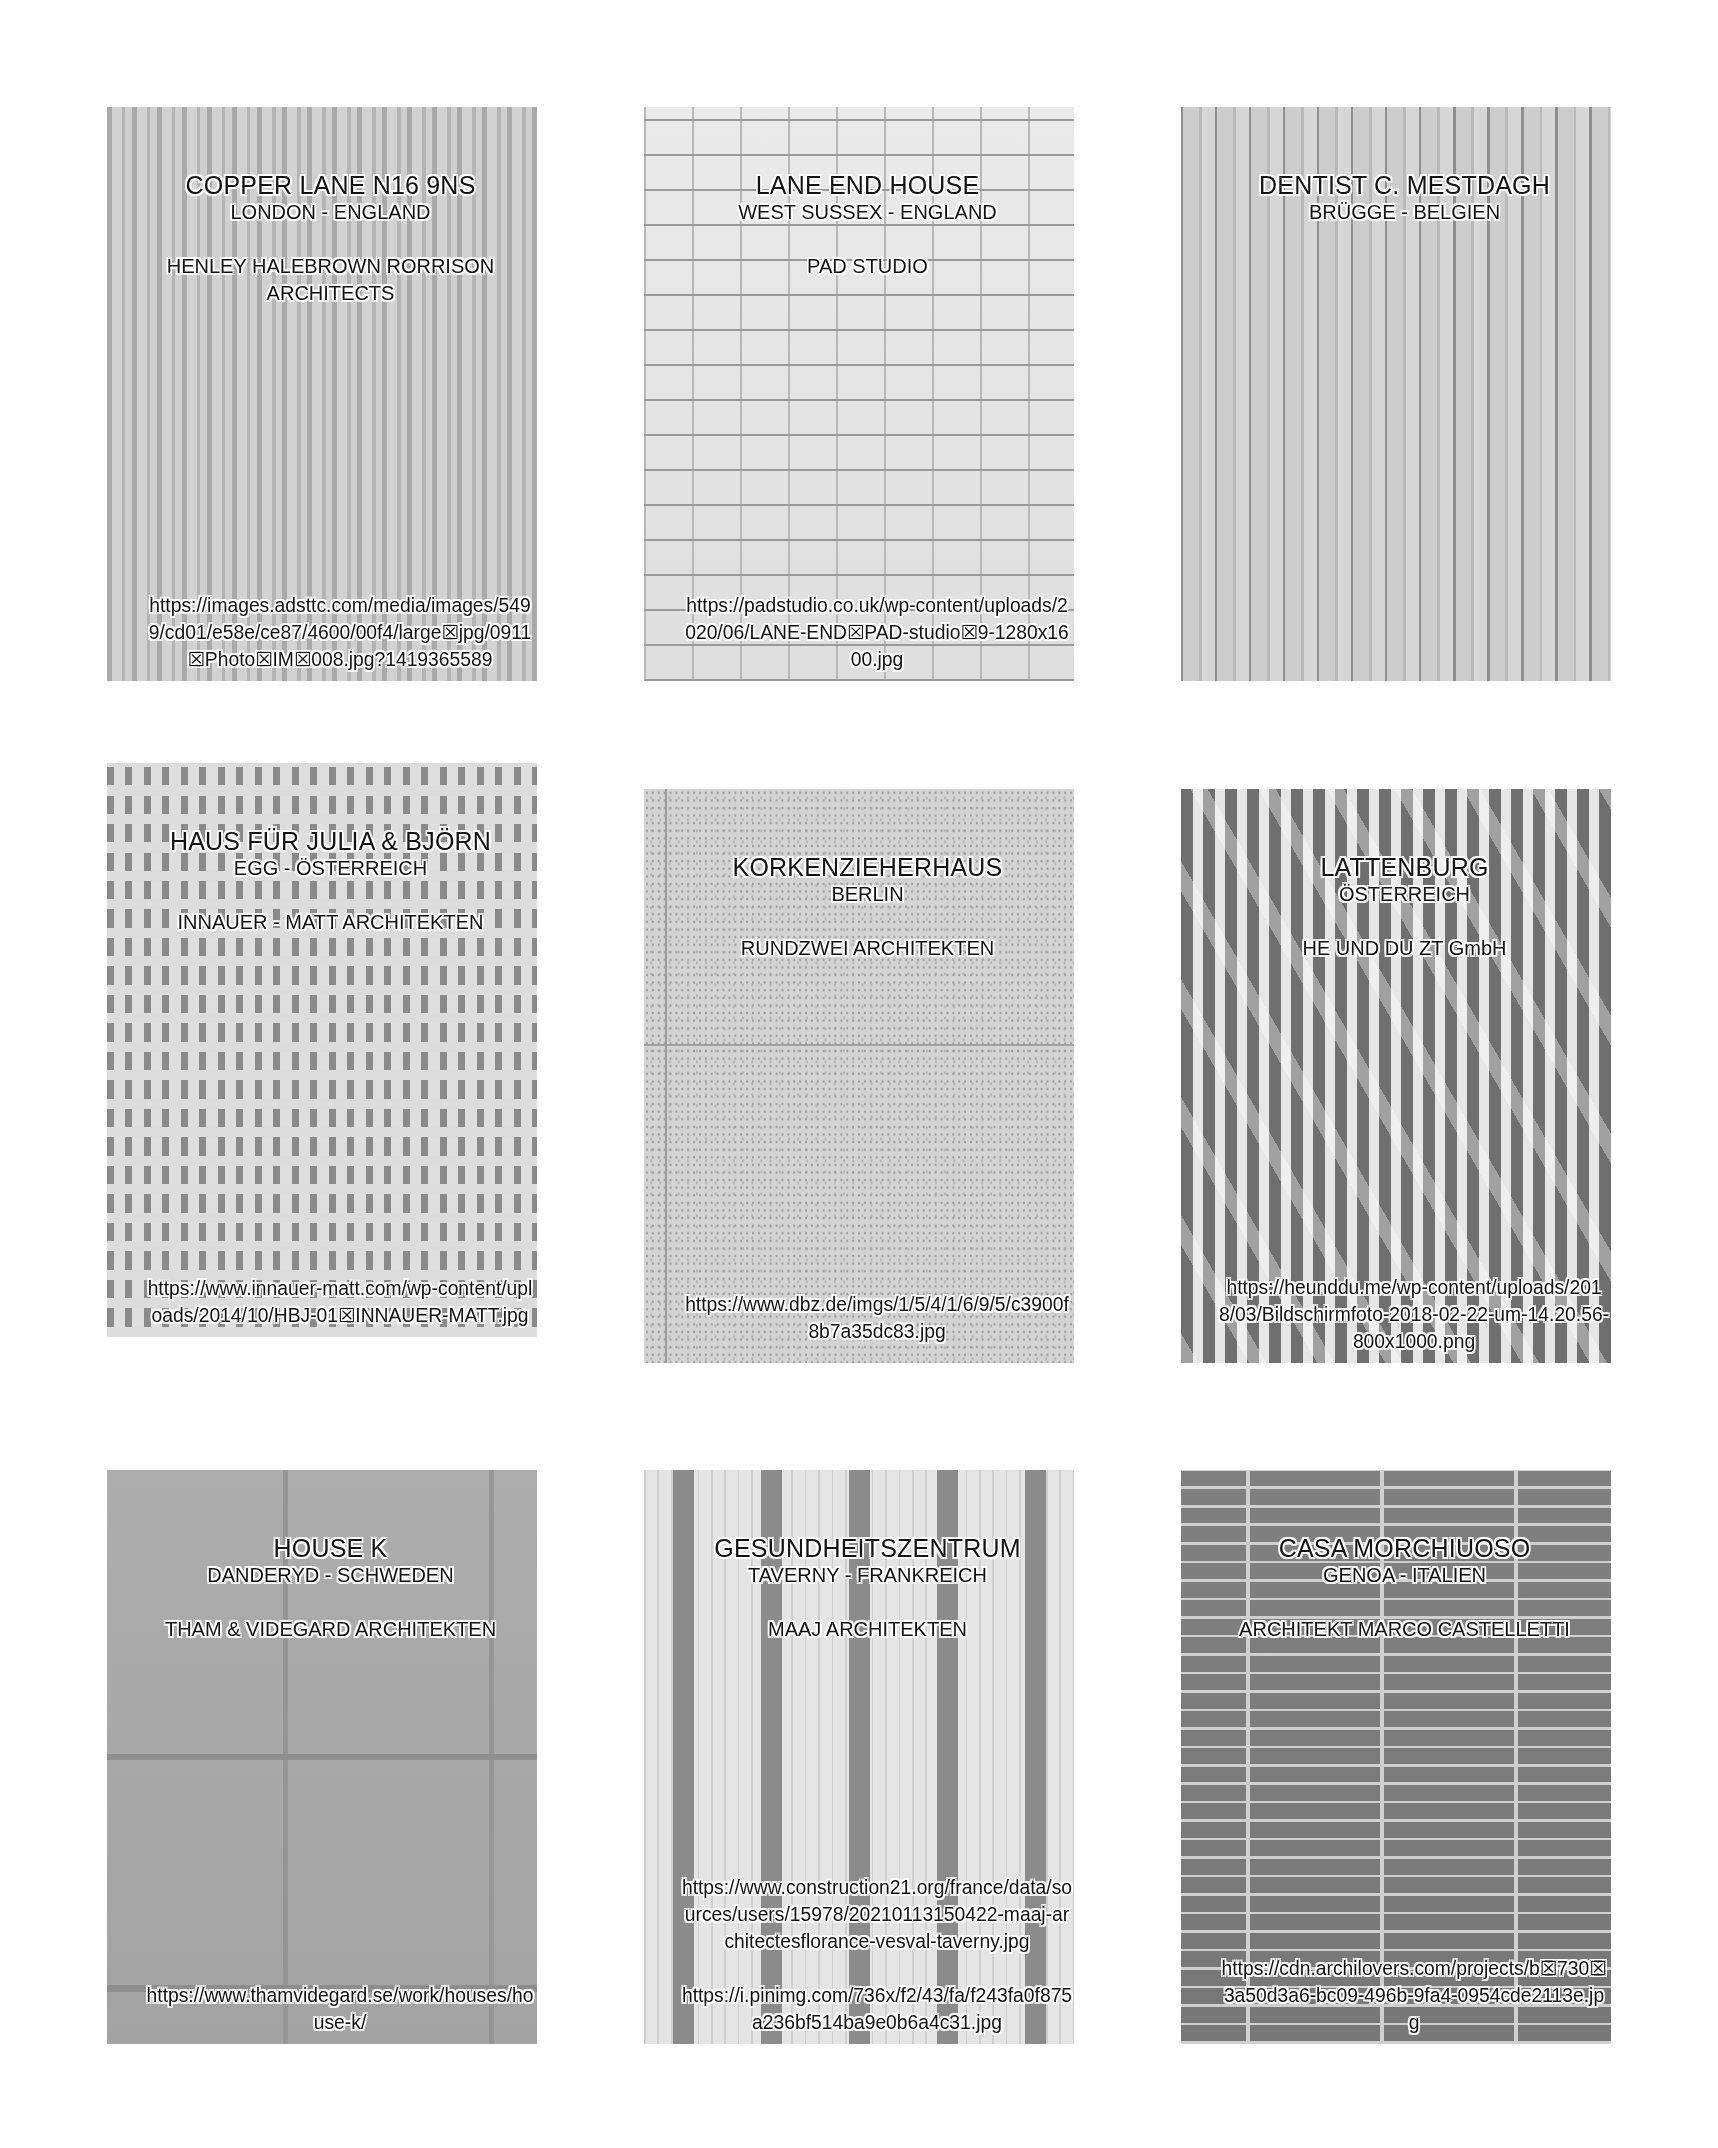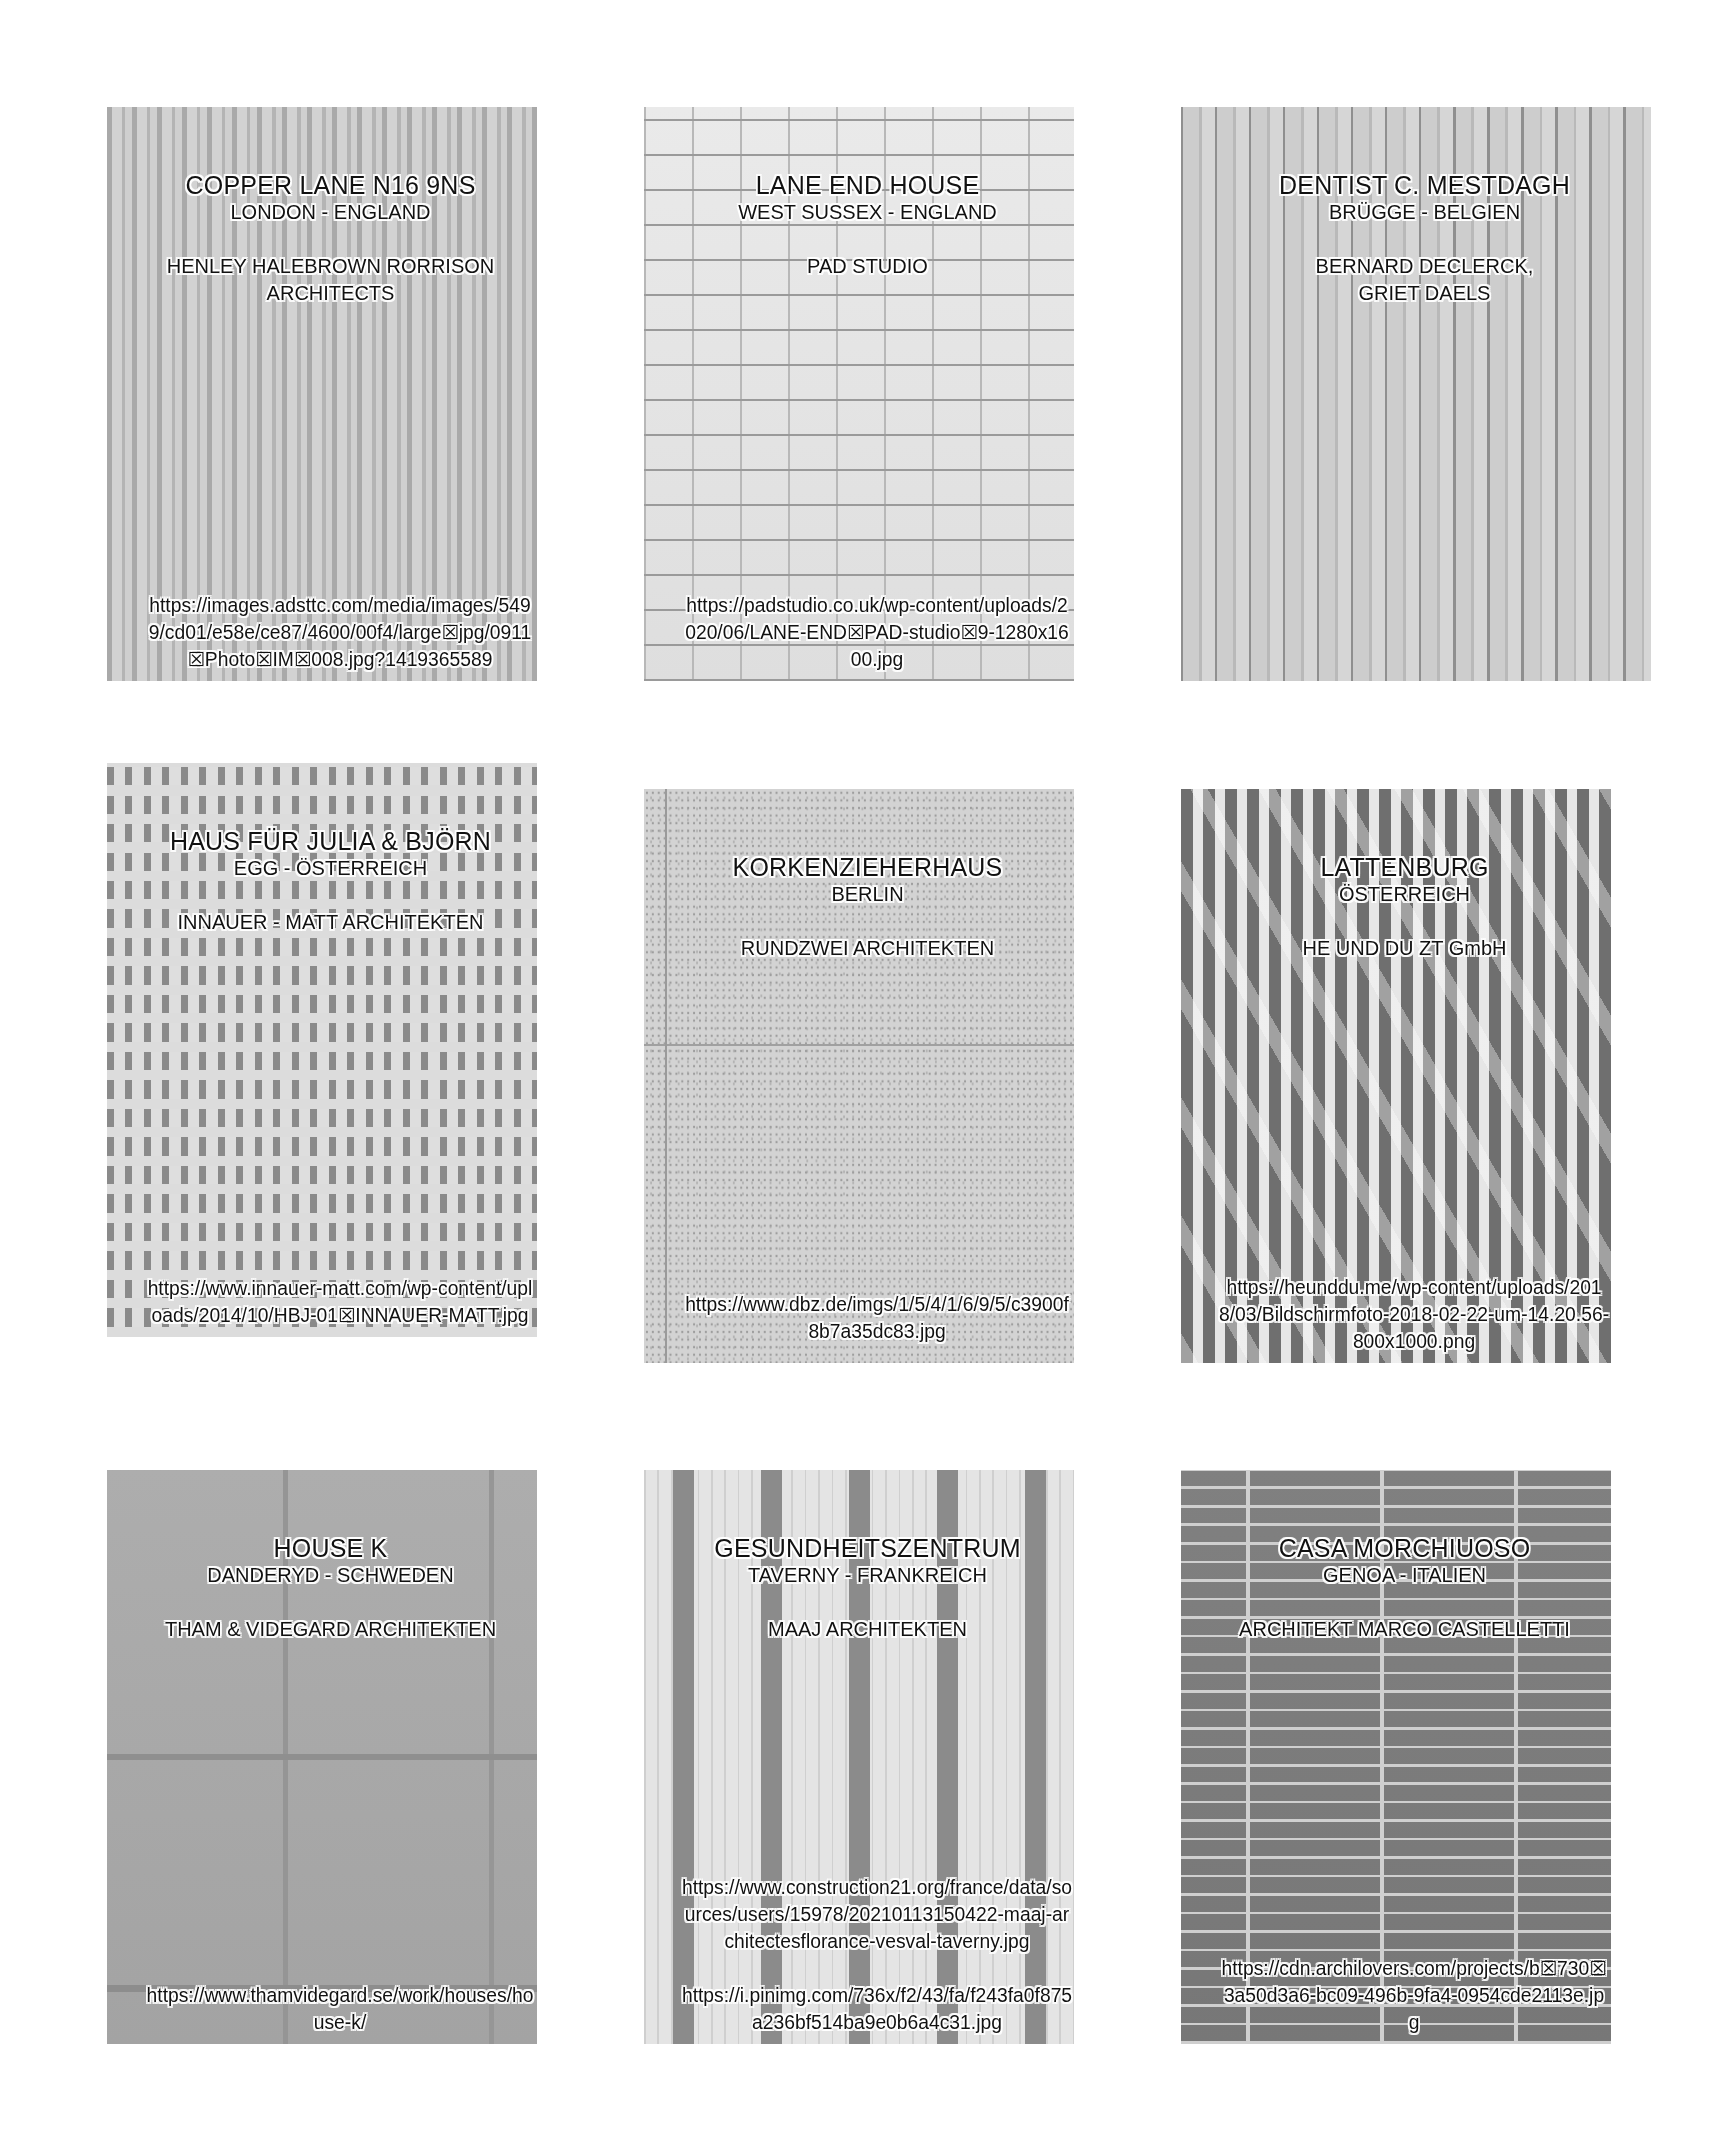--- a/index.html
+++ b/index.html
@@ -128,30 +128,26 @@
       <div class="architect txt">
         <div>PAD STUDIO</div>
       </div>
     </div>
     <div class="urls">
       <div class="url txt">https://padstudio.co.uk/wp-content/uploads/2020/06/LANE-END☒PAD-studio☒9-1280x1600.jpg</div>
     </div>
   </div>
 </div>
 
-<div class="card" style="left:1181px; top:107px;padding-left:40px;">
+<div class="card" style="left:1181px; top:107px;">
   <div class="tex t-dentist"></div>
   <div class="inner">
     <div class="head">
       <div class="title txt">DENTIST C. MESTDAGH</div>
       <div class="location txt">BRÜGGE - BELGIEN</div>
-      <div class="architect txt">
-        <div>BERNARD DECLERCK,</div>
-        <div>GRIET DAELS</div>
-      </div>
     </div>
   </div>
 </div>
 
 <div class="card" style="left:107px; top:763px;">
   <div class="tex t-lattice"></div>
   <div class="inner">
     <div class="head">
       <div class="title txt">HAUS FÜR JULIA &amp; BJÖRN</div>
       <div class="location txt">EGG - ÖSTERREICH</div>

